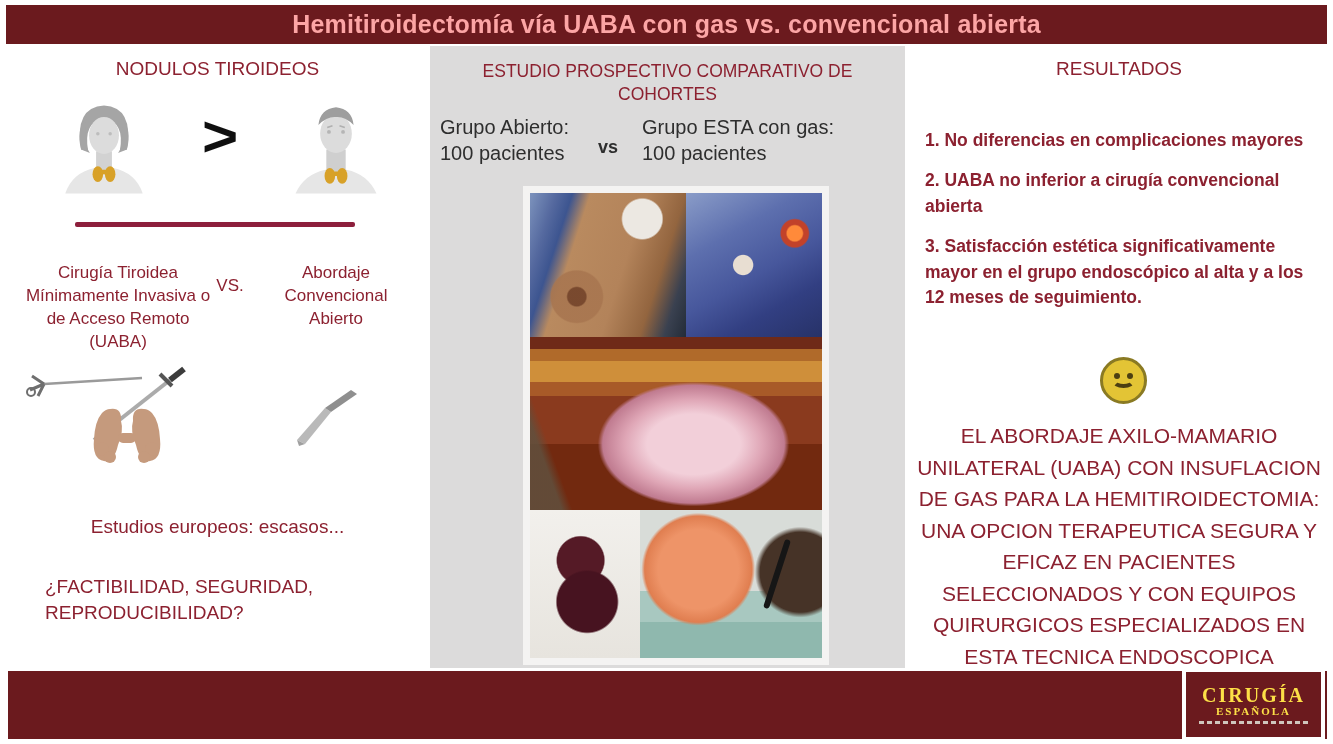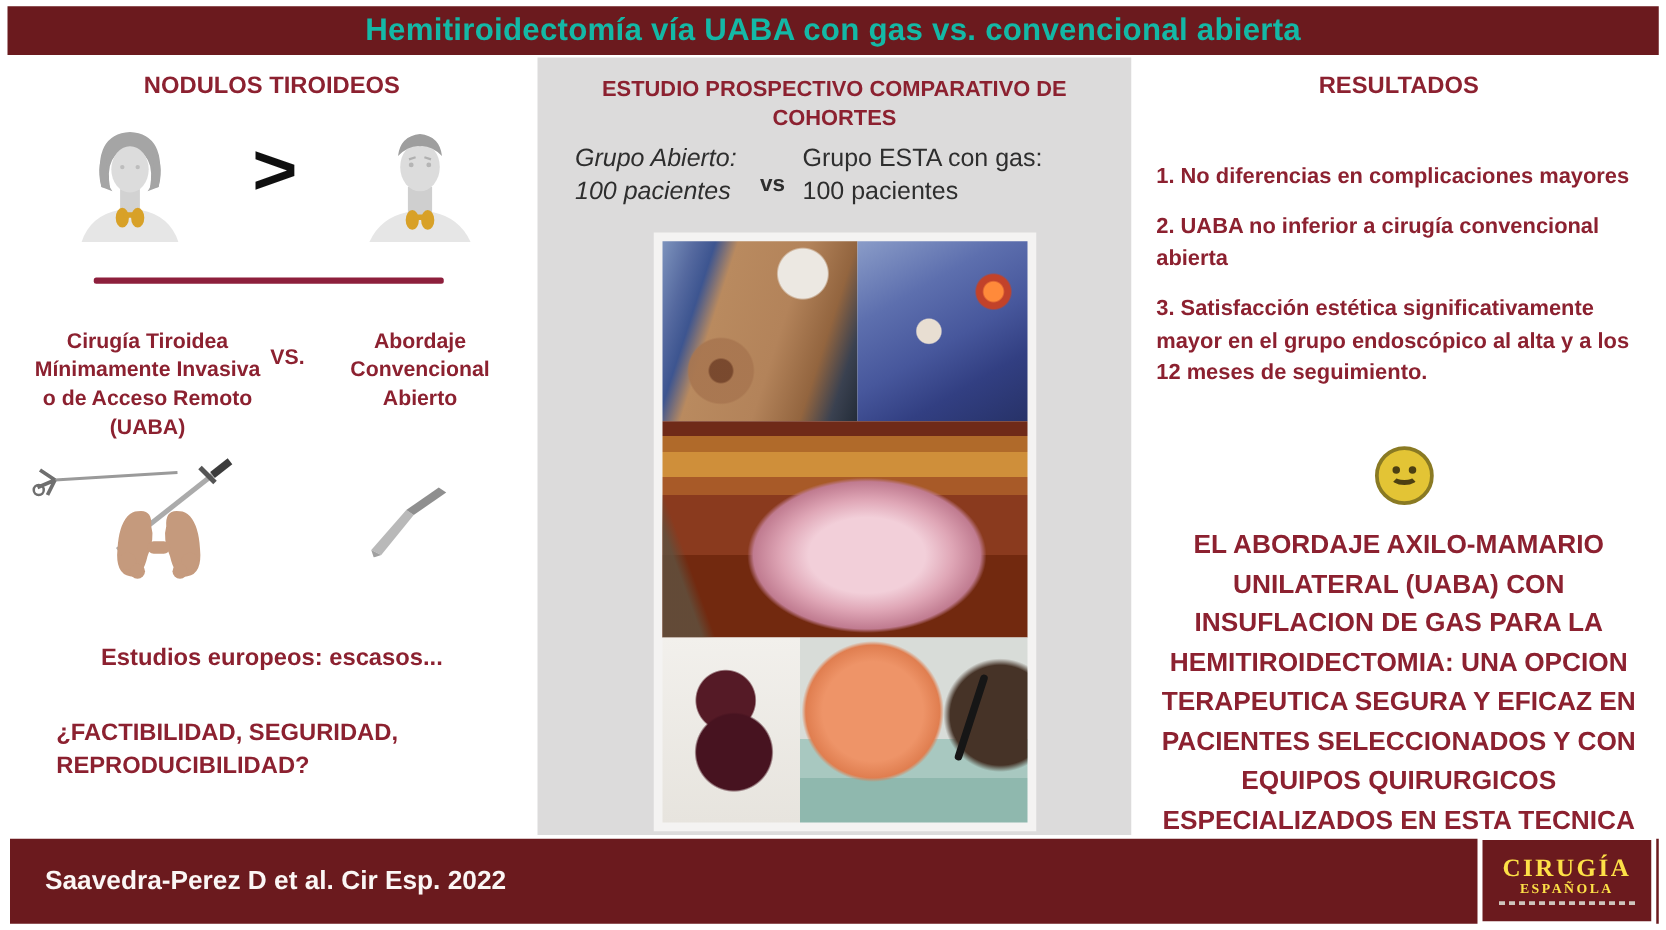--- a/index.html
+++ b/index.html
@@ -12,26 +12,26 @@
     --smiley-yellow:#E3C435;
   }
   *{margin:0;padding:0;box-sizing:border-box;}
   html,body{background:#fff;}
   body{font-family:"Liberation Sans",sans-serif;}
   .canvas{position:relative;width:1333px;height:744px;background:#fff;overflow:hidden;}
 
   
   .titlebar{position:absolute;left:6px;top:5px;width:1321px;height:39px;
     background:var(--bar-maroon);display:flex;align-items:center;justify-content:center;}
-  .titlebar h1{color:#14b8a6;font-size:25px;font-weight:bold;letter-spacing:.2px;}
+  .titlebar h1{color:#fca5a5;font-size:25px;font-weight:bold;letter-spacing:.2px;}
 
   
   .panel-gray{position:absolute;left:430px;top:46px;width:475px;height:622px;background:var(--panel-gray);}
 
-  .h-red{color:var(--heading-red);font-weight:bold;}
+  .h-red{color:var(--heading-red);font-weight:normal;}
 
   
   .left-heading{position:absolute;left:5px;top:58px;width:425px;text-align:center;font-size:19px;}
   .figures-row{position:absolute;left:60px;top:98px;width:320px;height:96px;display:flex;align-items:center;justify-content:space-between;}
   .gt-symbol{font-size:62px;font-weight:900;color:#0f0f0f;line-height:1;transform:scaleY(.92);margin-bottom:18px;}
   .divider{position:absolute;left:75px;top:222px;width:280px;height:5px;background:var(--divider-maroon);border-radius:2px;}
 
   .cmp-left{position:absolute;left:22px;top:262px;width:192px;text-align:center;font-size:17px;line-height:1.35;}
   .cmp-vs{position:absolute;left:206px;top:276px;width:48px;text-align:center;font-size:17px;}
   .cmp-right{position:absolute;left:258px;top:262px;width:156px;text-align:center;font-size:17px;line-height:1.35;}
@@ -39,22 +39,22 @@
   .instruments-left{position:absolute;left:22px;top:362px;}
   .thyroid-illustration{position:absolute;left:88px;top:405px;}
   .scalpel-icon{position:absolute;left:295px;top:388px;}
 
   .euro-note{position:absolute;left:20px;top:516px;width:395px;text-align:center;font-size:19px;}
   .question{position:absolute;left:45px;top:574px;width:345px;text-align:left;font-size:19px;line-height:1.35;}
 
   
   .mid-heading{position:absolute;left:455px;top:60px;width:425px;text-align:center;font-size:17.5px;line-height:1.3;}
   .grp{position:absolute;color:var(--body-black);font-size:20px;line-height:1.3;font-weight:500;}
-  .grp-open{left:460px;top:114px;width:180px;font-style:italic;}
-  .grp-vs{left:598px;top:136px;width:40px;font-weight:bold;font-size:18px;text-align:center;}
+  .grp-open{left:440px;top:114px;width:180px;}
+  .grp-vs{left:598px;top:136px;width:40px;font-weight:bold;font-size:18px;text-align:left;}
   .grp-uaba{left:642px;top:114px;width:250px;}
 
   .collage-frame{position:absolute;left:523px;top:186px;width:306px;height:479px;background:#f4f3f2;}
   .photo{position:absolute;}
   .ph1{left:530px;top:193px;width:156px;height:144px;
     background:
       radial-gradient(circle at 72% 18%, #ece8e2 0 12%, rgba(236,232,226,0) 13%),
       radial-gradient(circle at 30% 72%, rgba(118,70,44,.95) 0 6%, rgba(168,118,80,.9) 7% 17%, rgba(168,118,80,0) 18%),
       linear-gradient(108deg,#7d93bd 0%,#55699f 13%,#3d5590 21%,#b98a5f 30%,#b3835a 58%,#93653f 77%,#3a4150 89%,#232c38 100%);}
   .ph2{left:686px;top:193px;width:136px;height:144px;
@@ -234,21 +234,20 @@
 
   <div class="smiley">
     <span class="eye l"></span>
     <span class="eye r"></span>
     <span class="mouth"></span>
   </div>
 
   <div class="conclusion h-red">EL ABORDAJE  AXILO-MAMARIO UNILATERAL (UABA) CON INSUFLACION DE GAS PARA LA HEMITIROIDECTOMIA: UNA OPCION TERAPEUTICA SEGURA Y EFICAZ EN PACIENTES SELECCIONADOS Y CON EQUIPOS QUIRURGICOS ESPECIALIZADOS EN ESTA TECNICA ENDOSCOPICA EXTRACERVICAL</div>
 
   <div class="footer">
-    <div class="citation">Saavedra-Perez D et al. Cir Esp. 2022</div>
     <div class="logo-box">
       <div class="logo-inner">
         <span class="l1">CIRUGÍA</span>
         <span class="l2">ESPAÑOLA</span>
         <span class="logo-dashes"></span>
       </div>
     </div>
   </div>
 
 </div>

